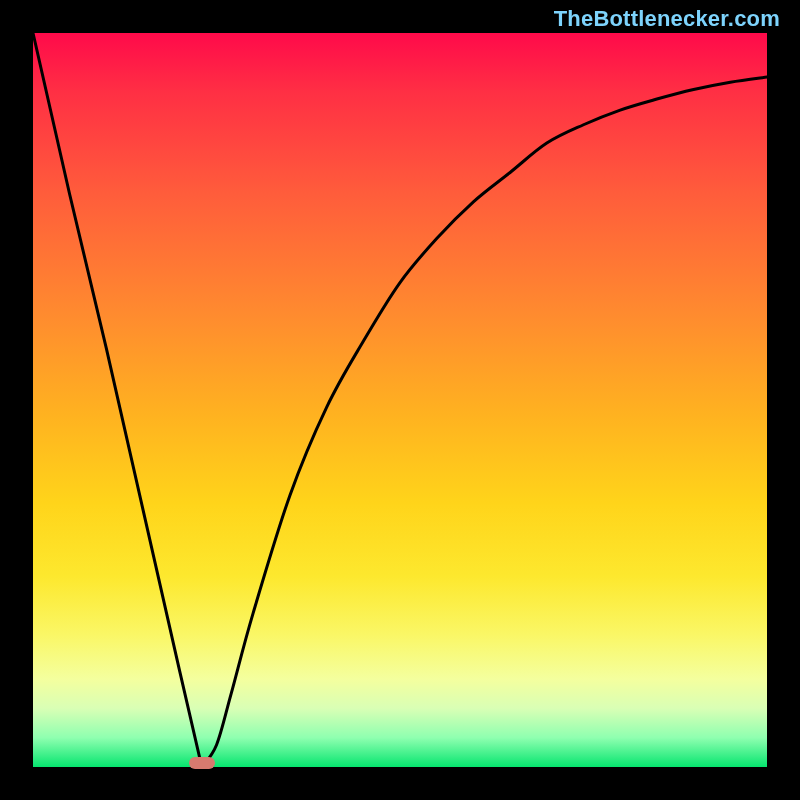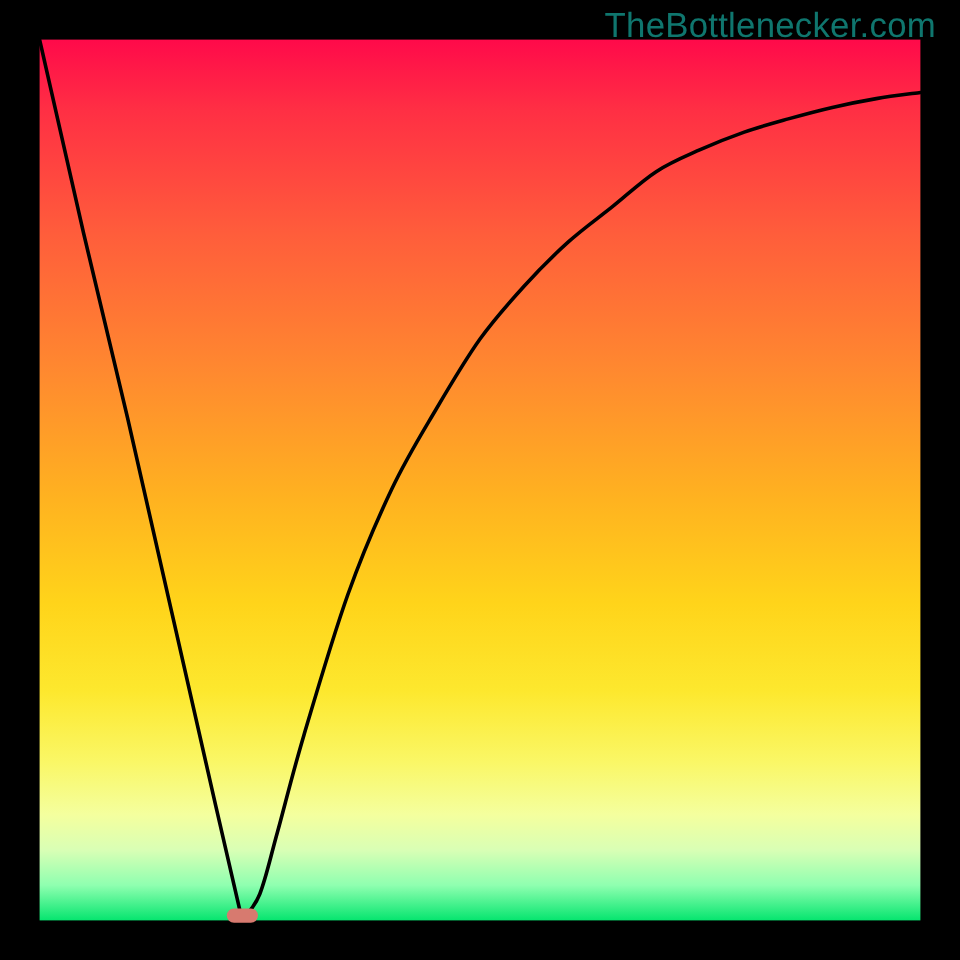--- a/index.html
+++ b/index.html
@@ -36,23 +36,23 @@
       #f4ff9e 88%,
       #d9ffb5 92%,
       #8fffb0 96%,
       #06e56f 100%
     );
   }
   .watermark {
     position: absolute;
     top: 6px;
     right: 20px;
-    color: #0f766e;
-    font-size: 29px;
-    font-weight: 400;
+    color: #7dd3fc;
+    font-size: 22px;
+    font-weight: 700;
     letter-spacing: 0.2px;
     user-select: none;
   }
   svg.curve {
     position: absolute;
     left: 0;
     top: 0;
     width: 734px;
     height: 734px;
     overflow: visible;

